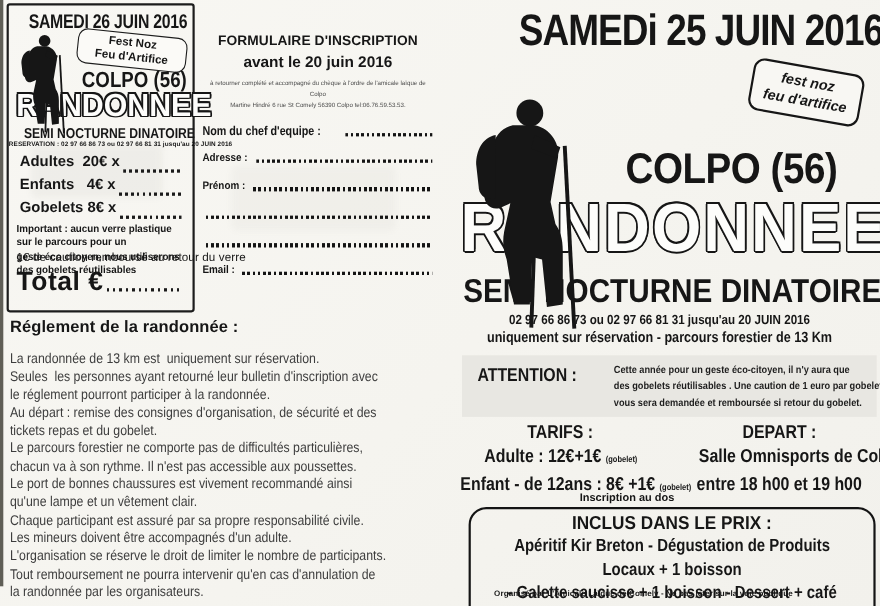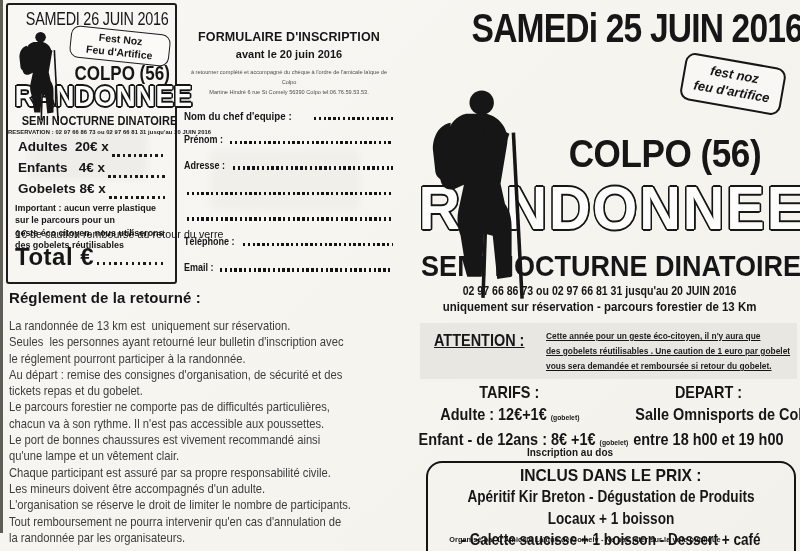--- a/index.html
+++ b/index.html
@@ -15,21 +15,21 @@
              background:repeating-linear-gradient(90deg,#1b1b1b 0 2.6px,transparent 2.6px 5.4px); }
   .outline-txt { color:#fdfdfb;
                  text-shadow:-1.4px -1.4px 0 #161616, 1.4px -1.4px 0 #161616,
                              -1.4px 1.4px 0 #161616, 1.4px 1.4px 0 #161616,
                              0 -1.6px 0 #161616, 0 1.6px 0 #161616, -1.6px 0 0 #161616, 1.6px 0 0 #161616; }
 
   
   .left-page { position:absolute; left:0; top:0; width:400px; height:551px; }
   .poster-panel { position:absolute; left:6px; top:3px; width:171px; height:281px;
                   border:2px solid #1c1c1c; border-radius:3px; }
-  .lp-date { position:absolute; left:0; right:0; top:4px; font-size:18px; font-weight:400;
+  .lp-date { position:absolute; left:0; right:0; top:4px; font-size:18px; font-weight:700;
              text-align:center; white-space:nowrap; }
   .lp-date .squeeze { transform:scaleX(.8); letter-spacing:-.3px; }
   .lp-stamp { position:absolute; left:62px; top:25px; width:100px; padding:2px 3px;
               border:1.5px solid #1c1c1c; border-radius:9px; transform:rotate(6deg);
               text-align:center; font-size:10.5px; font-weight:600; line-height:1.25; background:#fbfaf7; }
   .lp-hiker { position:absolute; left:3px; top:25px; width:62px; height:96px; z-index:3; }
   .lp-city { position:absolute; left:58px; top:57px; width:106px; text-align:center;
              font-size:20px; font-weight:800; white-space:nowrap; }
   .lp-city .squeeze { transform:scaleX(.85); }
   .lp-event { position:absolute; left:2px; right:2px; top:77px; text-align:center;
@@ -46,21 +46,21 @@
   .lp-important { position:absolute; left:7px; right:2px; top:197px; font-size:9.4px; font-weight:700;
                   line-height:1.32; white-space:pre-line; transform:scaleX(.95); transform-origin:left top; }
   .lp-deposit { position:absolute; left:7px; right:4px; top:223px; font-size:10.6px; font-weight:500;
                 white-space:nowrap; letter-spacing:.1px; }
   .lp-total { position:absolute; left:7px; right:8px; top:238px; display:flex; }
   .lp-total-label { font-size:24px; font-weight:700; letter-spacing:.5px; }
   .lp-total .dotfill { margin-bottom:6px; background:repeating-linear-gradient(90deg,#1b1b1b 0 2.2px,transparent 2.2px 5.8px); }
 
   .form-section { position:absolute; left:184px; top:30px; width:210px; }
   .form-title { font-size:12.5px; font-weight:800; text-align:center; letter-spacing:.1px; }
-  .form-deadline { font-size:11px; font-weight:800; text-align:center; margin-top:4px; }
+  .form-deadline { font-size:14px; font-weight:800; text-align:center; margin-top:4px; }
   .form-note { font-size:5.6px; font-weight:400; color:#4c4c4c; text-align:center;
                line-height:1.8; margin-top:7px; white-space:pre-line; }
   .form-fields { margin-top:13px; }
   .field-row { display:flex; margin-bottom:9.5px; min-height:13px; }
   .field-label { font-size:10px; font-weight:800; white-space:nowrap;
                  transform:scaleX(.9); transform-origin:left bottom; }
   .field-row.big .field-label { font-size:11.5px; transform:scaleX(.85); }
   .field-row.big { margin-bottom:11px; }
   .field-row.gap { margin-bottom:12.5px; }
   .form-fields .dotfill { height:3.6px; background:repeating-linear-gradient(90deg,#141414 0 2.4px,transparent 2.4px 4.8px); }
@@ -89,21 +89,21 @@
   .rp-sub { position:absolute; left:0; right:0; top:249px; text-align:center;
             font-size:30px; font-weight:800; white-space:nowrap; z-index:2; }
   .rp-sub .squeeze { transform:scaleX(.9); }
   .rp-phones { position:absolute; left:0; right:0; top:284px; text-align:center;
                font-size:12px; font-weight:800; white-space:nowrap; }
   .rp-phones .squeeze { transform:scaleX(.88); }
   .rp-resnote { position:absolute; left:0; right:0; top:299px; text-align:center;
                 font-size:13.5px; font-weight:800; white-space:nowrap; }
   .rp-resnote .squeeze { transform:scaleX(.85); }
   .attention { position:absolute; left:20px; right:3px; top:323px; background:#e8e7e2;
-               display:flex; gap:6px; padding:6px 6px 5px 14px;text-decoration:underline; }
+               display:flex; gap:18px; padding:6px 6px 5px 14px; }
   .attention-label { font-size:17px; font-weight:800; white-space:nowrap;
                      transform:scaleX(.85); transform-origin:left top; margin-top:2px; }
   .attention-text { font-size:9.3px; font-weight:700; line-height:1.62; white-space:pre;
                     transform:scaleX(.9); transform-origin:left top; color:#1d1d1d; }
   .tarifs-grid { position:absolute; left:0; right:2px; top:382px; display:grid;
                  grid-template-columns:55% 45%; }
   .tarifs-grid .cell { text-align:center; white-space:nowrap; font-weight:800;
                        font-size:17px; line-height:22px; }
   .tarifs-grid .cell .squeeze { transform:scaleX(.85); }
   .tarifs-grid .small { font-size:8px; font-weight:800; }
@@ -179,46 +179,42 @@
       <div class="form-deadline">avant le 20 juin 2016</div>
       <div class="form-note preline">à retourner complété et accompagné du chèque à l'ordre de l'amicale laïque de Colpo
 Martine Hindré 6 rue St Comely 56390 Colpo tel:06.76.59.53.53.</div>
 
       <div class="form-fields">
         <div class="field-row big">
           <span class="field-label">Nom du chef d'equipe :</span>
           <span class="dotfill"></span>
         </div>
         <div class="field-row gap">
+          <span class="field-label">Adresse :</span>
+          <span class="dotfill"></span>
+        </div>
+        <div class="field-row gap">
           <span class="field-label">Prénom :</span>
           <span class="dotfill"></span>
         </div>
         <div class="field-row gap">
-          <span class="field-label">Adresse :</span>
-          <span class="dotfill"></span>
-        </div>
-        <div class="field-row gap">
-          <span class="dotfill"></span>
-        </div>
-        <div class="field-row gap">
-          <span class="dotfill"></span>
-        </div>
-        <div class="field-row gap">
-          <span class="field-label">Téléphone :</span>
+          <span class="dotfill"></span>
+        </div>
+        <div class="field-row gap">
           <span class="dotfill"></span>
         </div>
         <div class="field-row">
           <span class="field-label">Email :</span>
           <span class="dotfill"></span>
         </div>
       </div>
     </div>
 
     <div class="rules-section">
-      <div class="rules-title">Réglement de la retourné :</div>
+      <div class="rules-title">Réglement de la randonnée :</div>
       <div class="rules-body">La randonnée de 13 km est  uniquement sur réservation.
 Seules  les personnes ayant retourné leur bulletin d'inscription avec
 le réglement pourront participer à la randonnée.
 Au départ : remise des consignes d'organisation, de sécurité et des
 tickets repas et du gobelet.
 Le parcours forestier ne comporte pas de difficultés particulières,
 chacun va à son rythme. Il n'est pas accessible aux poussettes.
 Le port de bonnes chaussures est vivement recommandé ainsi
 qu'une lampe et un vêtement clair.
 Chaque participant est assuré par sa propre responsabilité civile.

